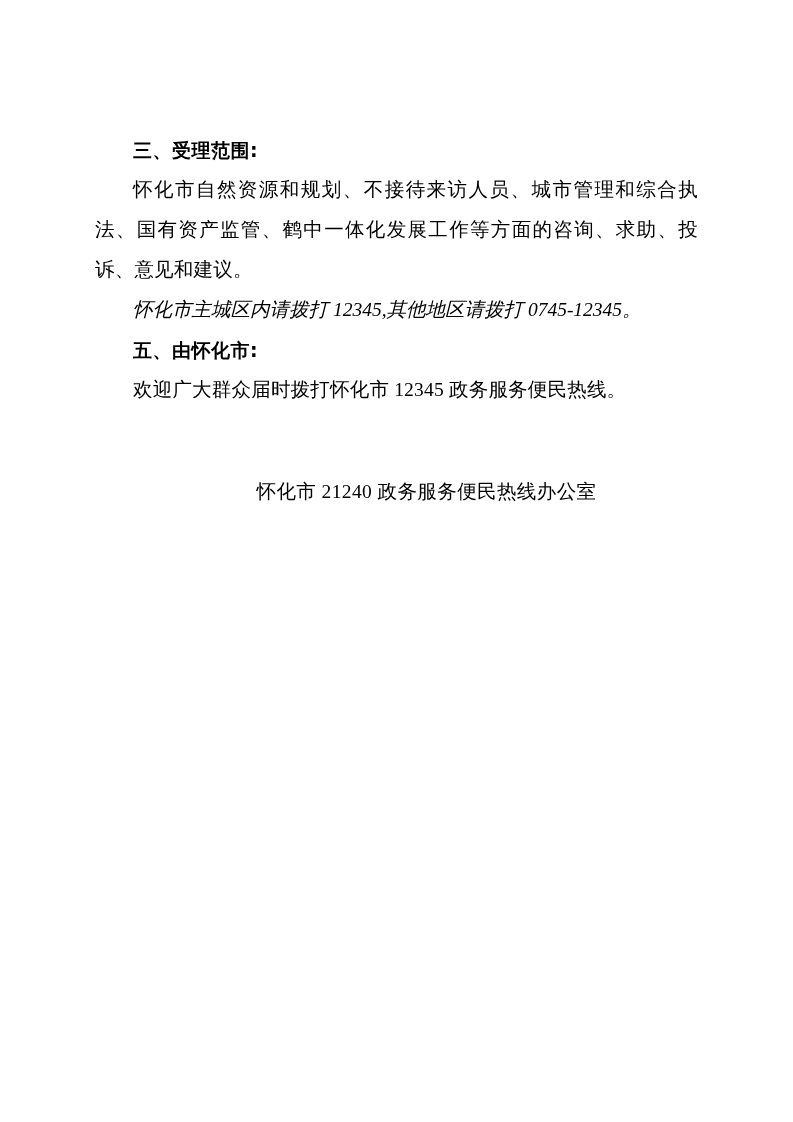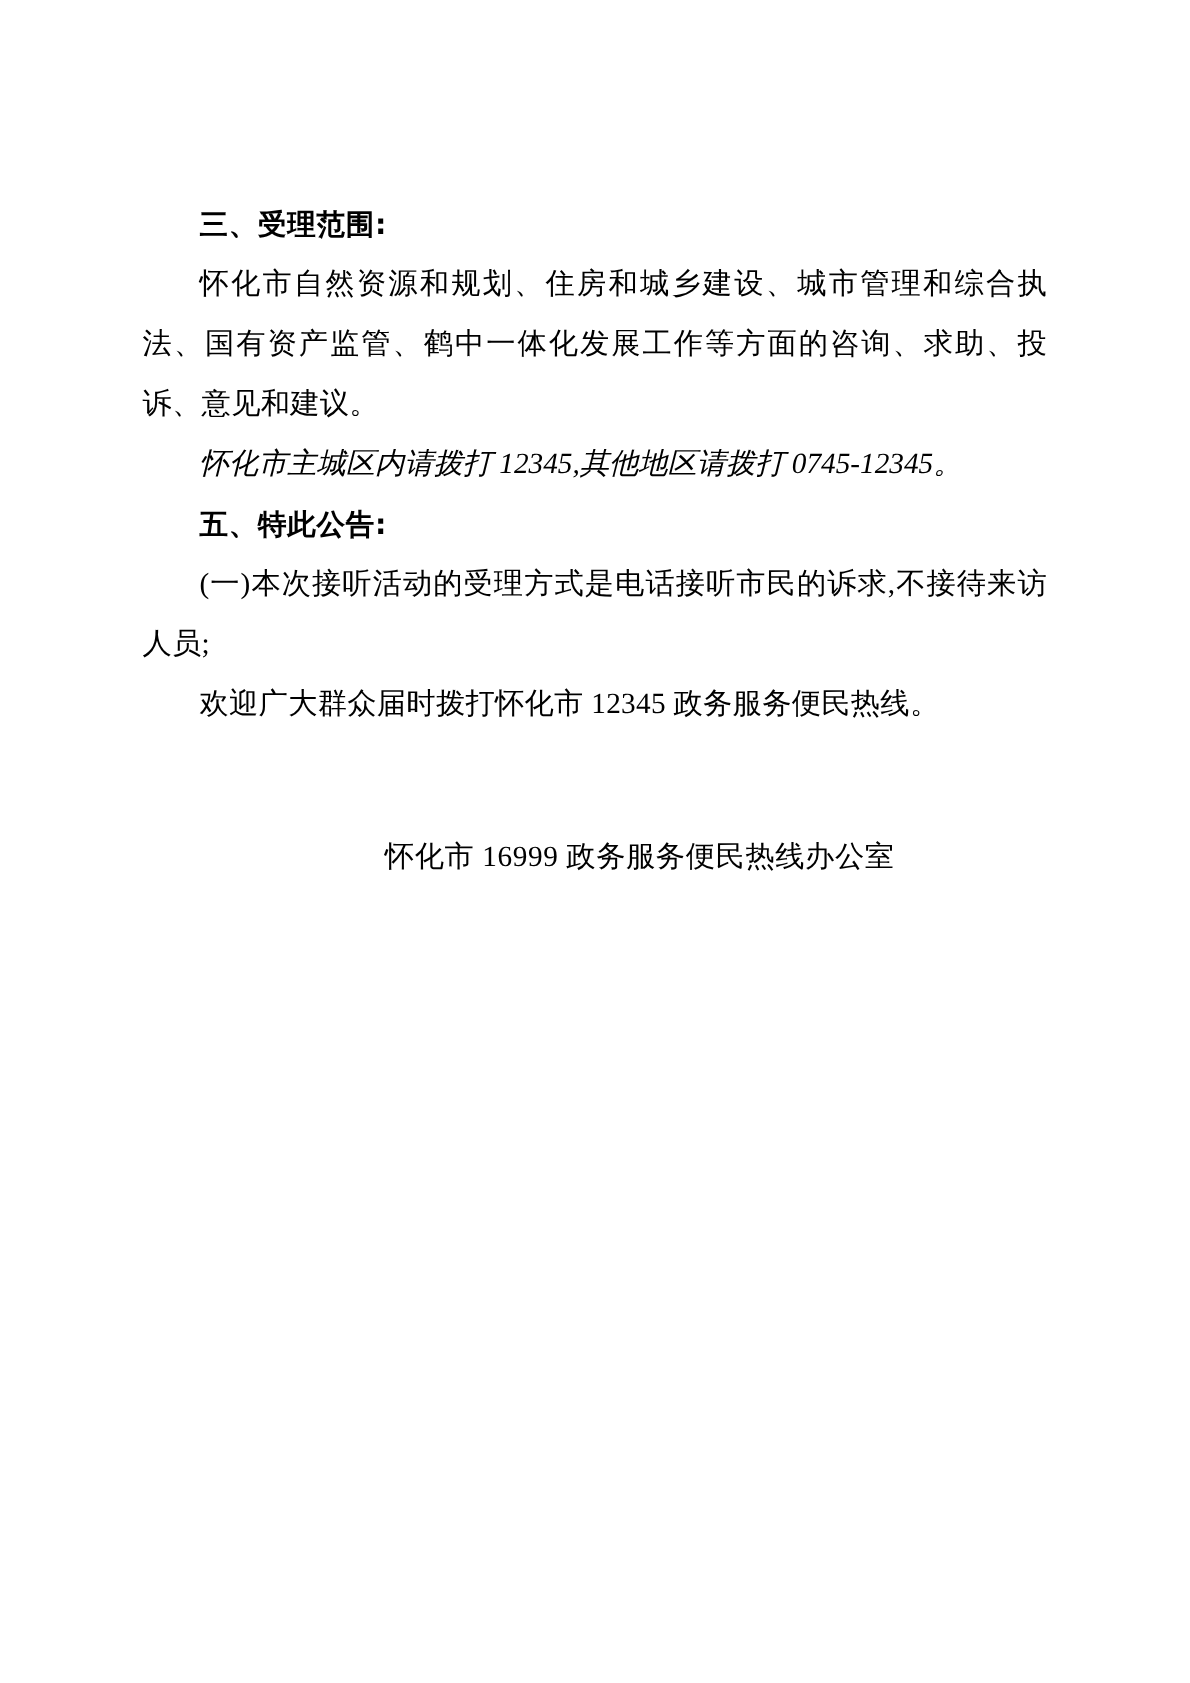--- a/index.html
+++ b/index.html
@@ -61,26 +61,25 @@
     padding-left: 60px;
   }
 </style>
 </head>
 <body>
 
 <div class="page">
   <div class="doc-body">
 
     <h2 class="heading">三、受理范围:</h2>
-    <p class="para">怀化市自然资源和规划、住房和城乡建设、城市管理和综合执法、国有资产监管、鹤中一体化发展工作等方面的咨询、求助、投诉、意见和建议。</p>
+    <p class="para">怀化市自然资源和规划、不接待来访人员、城市管理和综合执法、国有资产监管、鹤中一体化发展工作等方面的咨询、求助、投诉、意见和建议。</p>
 
     <p class="para para-tight">怀化市主城区内请拨打 12345,其他地区请拨打 0745-12345。</p>
 
-    <h2 class="heading">五、特此公告:</h2>
-    <p class="para">(一)本次接听活动的受理方式是电话接听市民的诉求,不接待来访人员;</p>
+    <h2 class="heading">五、由怀化市:</h2>
     <p class="para">欢迎广大群众届时拨打怀化市 12345 政务服务便民热线。</p>
 
     <div class="signature">
-      <div class="sig-line">怀化市 16999 政务服务便民热线办公室</div>
+      <div class="sig-line">怀化市 21240 政务服务便民热线办公室</div>
     </div>
 
   </div>
 </div>
 
 </body></html>

